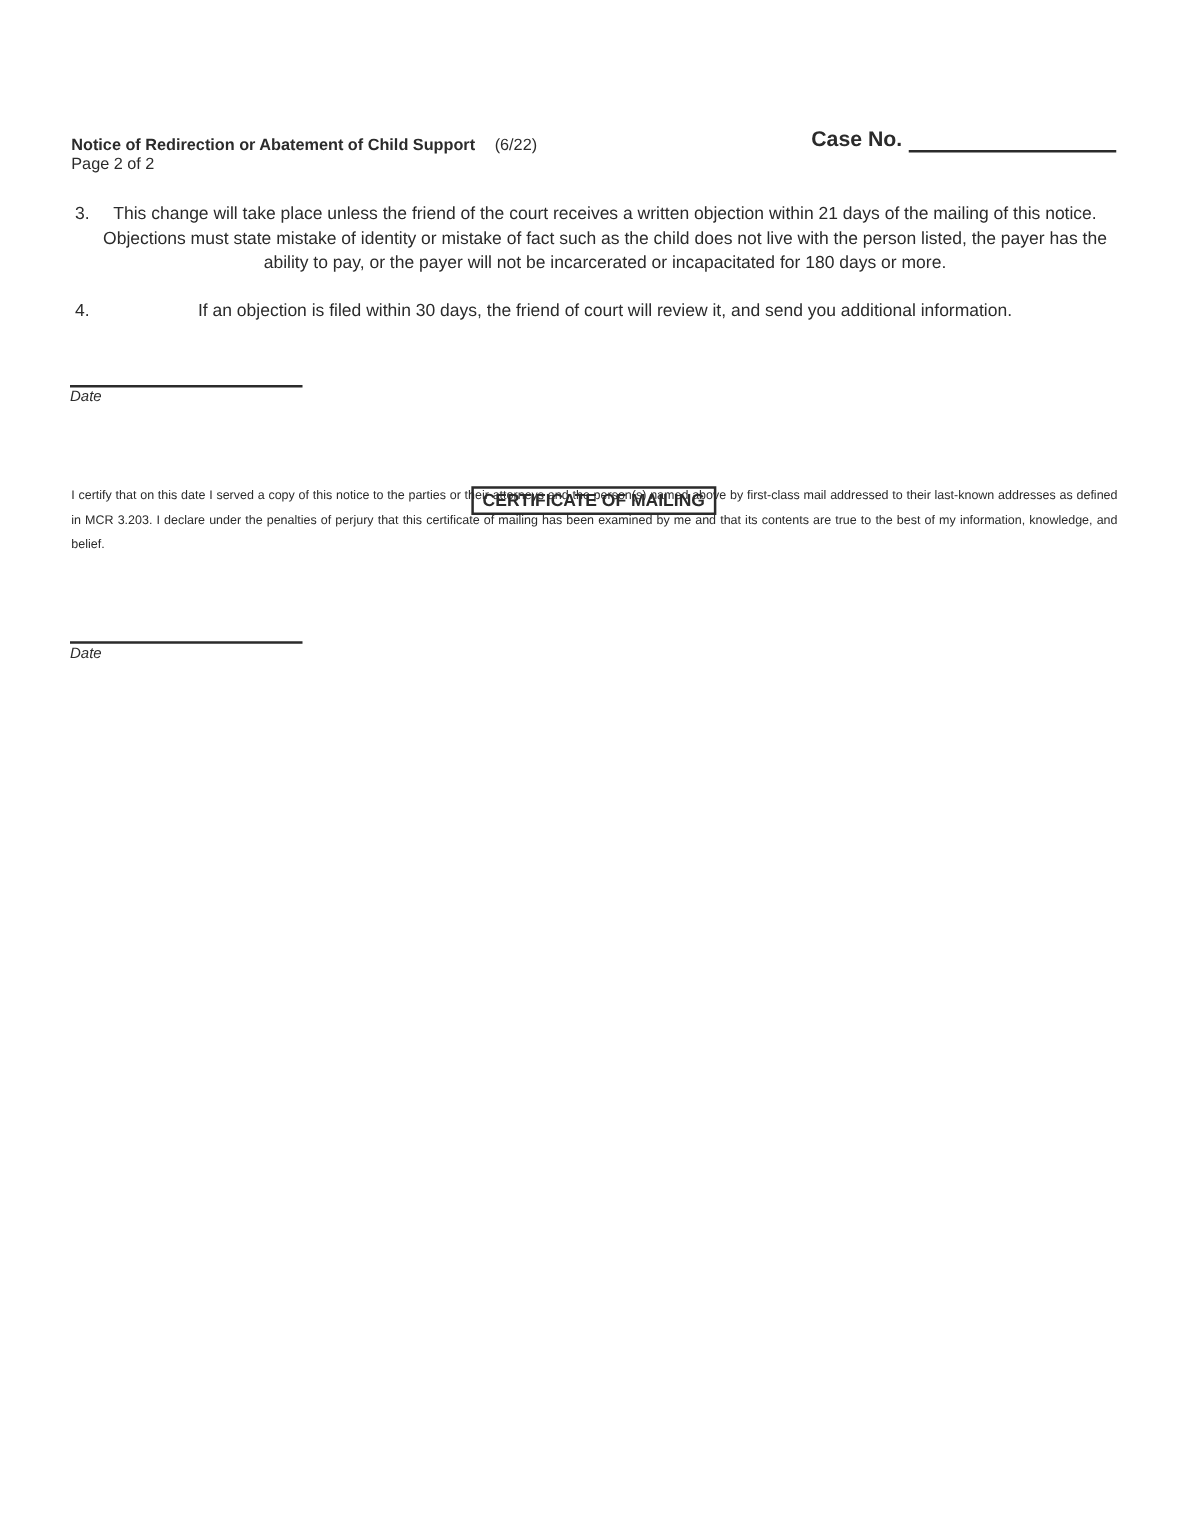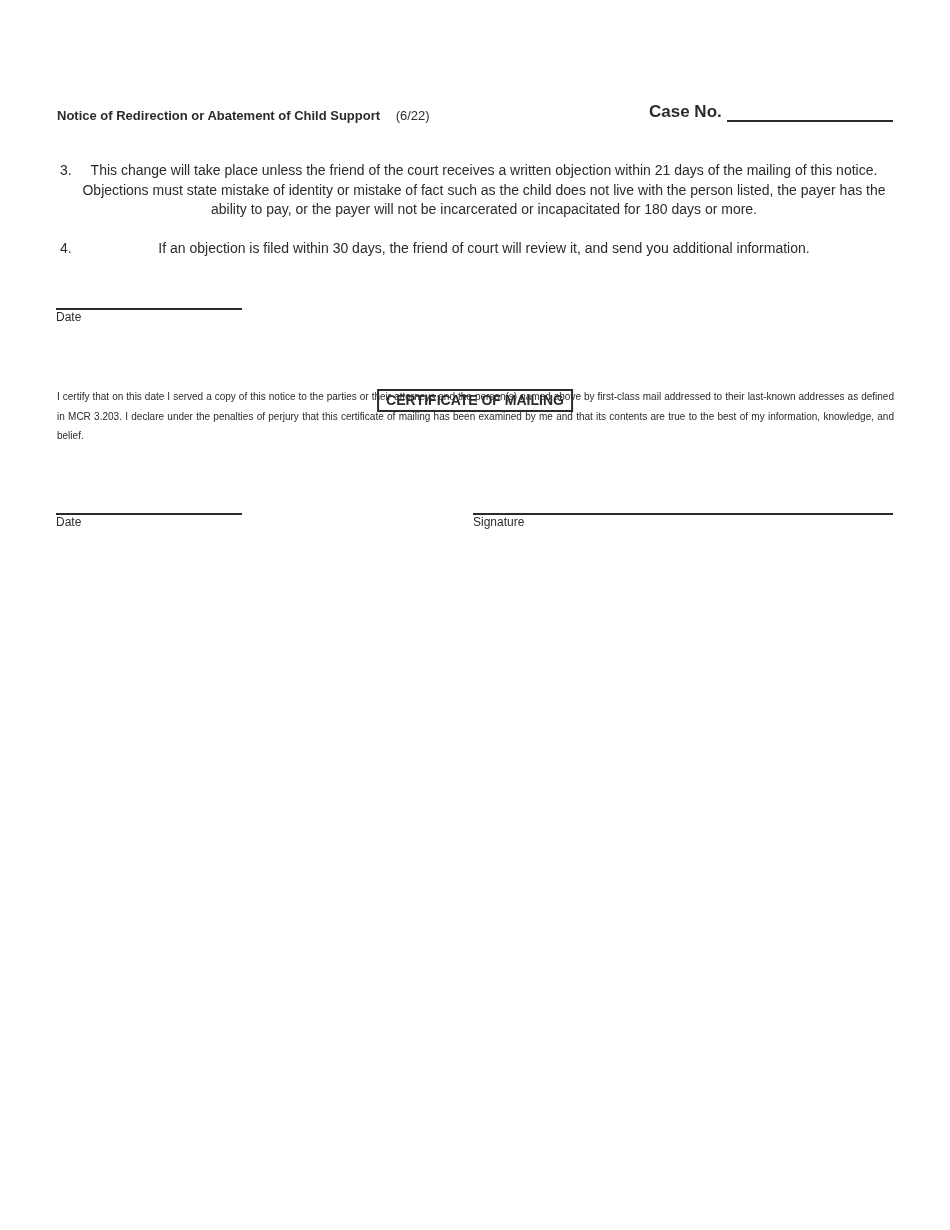--- a/index.html
+++ b/index.html
@@ -23,21 +23,21 @@
   .case-no-line { flex: 1; margin-left: 5px; border-bottom: 2px solid #2b2b2b; height: 13px; }
 
   
   .item { position: absolute; left: 60px; width: 833px; display: flex; font-size: 14px; line-height: 19.5px; text-align: left; }
   .item .num { flex: 0 0 15px; }
   .item .itext { flex: 1; text-align: center; }
   #item-3 { top: 161px; }
   #item-4 { top: 239px; }
 
   
-  .fill-block { position: absolute; border-top: 2px solid #2b2b2b; }
+  .fill-block { position: absolute; border-top: 2px solid #2b2b2b; font-style: italic; }
   .fill-label { font-size: 12px; line-height: 13px; padding-top: 1px; }
   #sig1-date   { left: 56px;  top: 308px; width: 186px; }
   #sig1-right  { left: 473px; top: 308px; width: 420px; }
   #sig2-date   { left: 56px;  top: 513px; width: 186px; }
   #sig2-right  { left: 473px; top: 513px; width: 420px; }
 
   
   .com-box {
     position: absolute; top: 347px; left: 50%; transform: translateX(-50%);
     border: 2px solid #2b2b2b; padding: 1px 7px 2px 7px;
@@ -51,20 +51,21 @@
 </head>
 <body>
 
 <div class="page">
 
   <div class="header-left">
     <div>
       <span class="form-title">Notice of Redirection or Abatement of Child Support</span>
       <span class="form-revision">(6/22)</span>
     </div>
+    <div class="header-page">Page 2 of 2</div>
   </div>
 
   <div class="case-no">
     <span class="case-no-label">Case No.</span>
     <span class="case-no-line"></span>
   </div>
 
   <div class="item" id="item-3">
     <span class="num">3.</span>
     <span class="itext">This change will take place unless the friend of the court receives a written objection within 21 days of the mailing of this notice. Objections must state mistake of identity or mistake of fact such as the child does not live with the person listed, the payer has the ability to pay, or the payer will not be incarcerated or incapacitated for 180 days or more.</span>
@@ -78,17 +79,14 @@
   <div class="fill-block" id="sig1-date">
     <div class="fill-label">Date</div>
   </div>
 
   <div class="com-box">CERTIFICATE OF MAILING</div>
   <div class="com-body">I certify that on this date I served a copy of this notice to the parties or their attorneys and the person(s) named above by first-class mail addressed to their last-known addresses as defined in MCR 3.203. I declare under the penalties of perjury that this certificate of mailing has been examined by me and that its contents are true to the best of my information, knowledge, and belief.</div>
 
   <div class="fill-block" id="sig2-date">
     <div class="fill-label">Date</div>
   </div>
-  <div class="fill-block" id="sig2-right">
-    <div class="fill-label">Signature</div>
-  </div>
 
 </div>
 
 </body></html>

